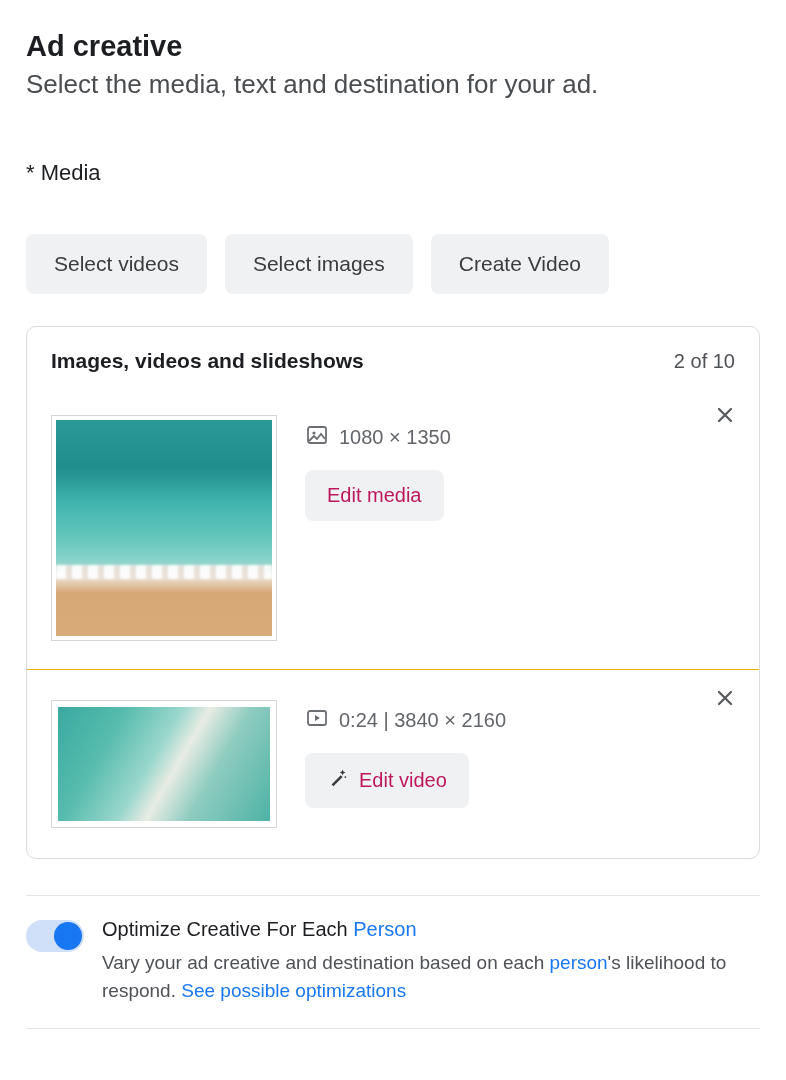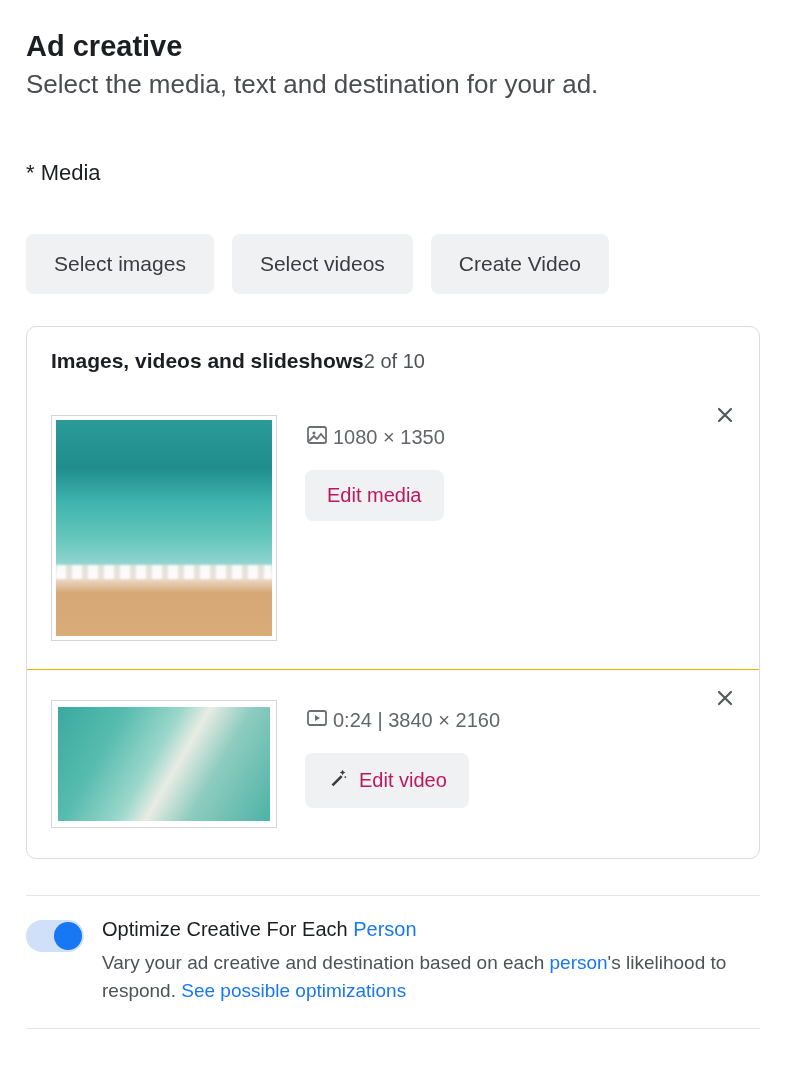--- a/index.html
+++ b/index.html
@@ -45,21 +45,21 @@
       font-family: inherit;
     }
     .media-container {
       border: 1px solid #d9dbde;
       border-radius: 10px;
       overflow: hidden;
       margin-bottom: 36px;
     }
     .media-header {
       display: flex;
-      justify-content: flex-start;
+      justify-content: space-between;
       align-items: center;
       padding: 22px 24px 14px 24px;
     }
     .media-header-title {
       font-size: 21px;
       font-weight: 700;
       color: #1c1e21;
     }
     .media-header-count {
       font-size: 20px;
@@ -116,21 +116,21 @@
     }
     .media-meta {
       display: flex;
       flex-direction: column;
       gap: 18px;
       padding-top: 8px;
     }
     .meta-line {
       display: flex;
       align-items: center;
-      gap: 4px;
+      gap: 10px;
       font-size: 20px;
       color: #626569;
     }
     .meta-line svg { flex-shrink: 0; }
     .small-button {
       background: #eff1f3;
       border: none;
       border-radius: 8px;
       padding: 14px 22px;
       font-size: 20px;
@@ -195,22 +195,22 @@
   </style>
 </head>
 <body>
 
 <h1 class="section-title">Ad creative</h1>
 <p class="section-subtitle">Select the media, text and destination for your ad.</p>
 
 <div class="field-label">* Media</div>
 
 <div class="button-row">
+  <button class="pill-button">Select videos</button>
   <button class="pill-button">Select images</button>
-  <button class="pill-button">Select videos</button>
   <button class="pill-button">Create Video</button>
 </div>
 
 <div class="media-container">
   <div class="media-header">
     <div class="media-header-title">Images, videos and slideshows</div>
     <div class="media-header-count">2 of 10</div>
   </div>
 
   <div class="media-item">

